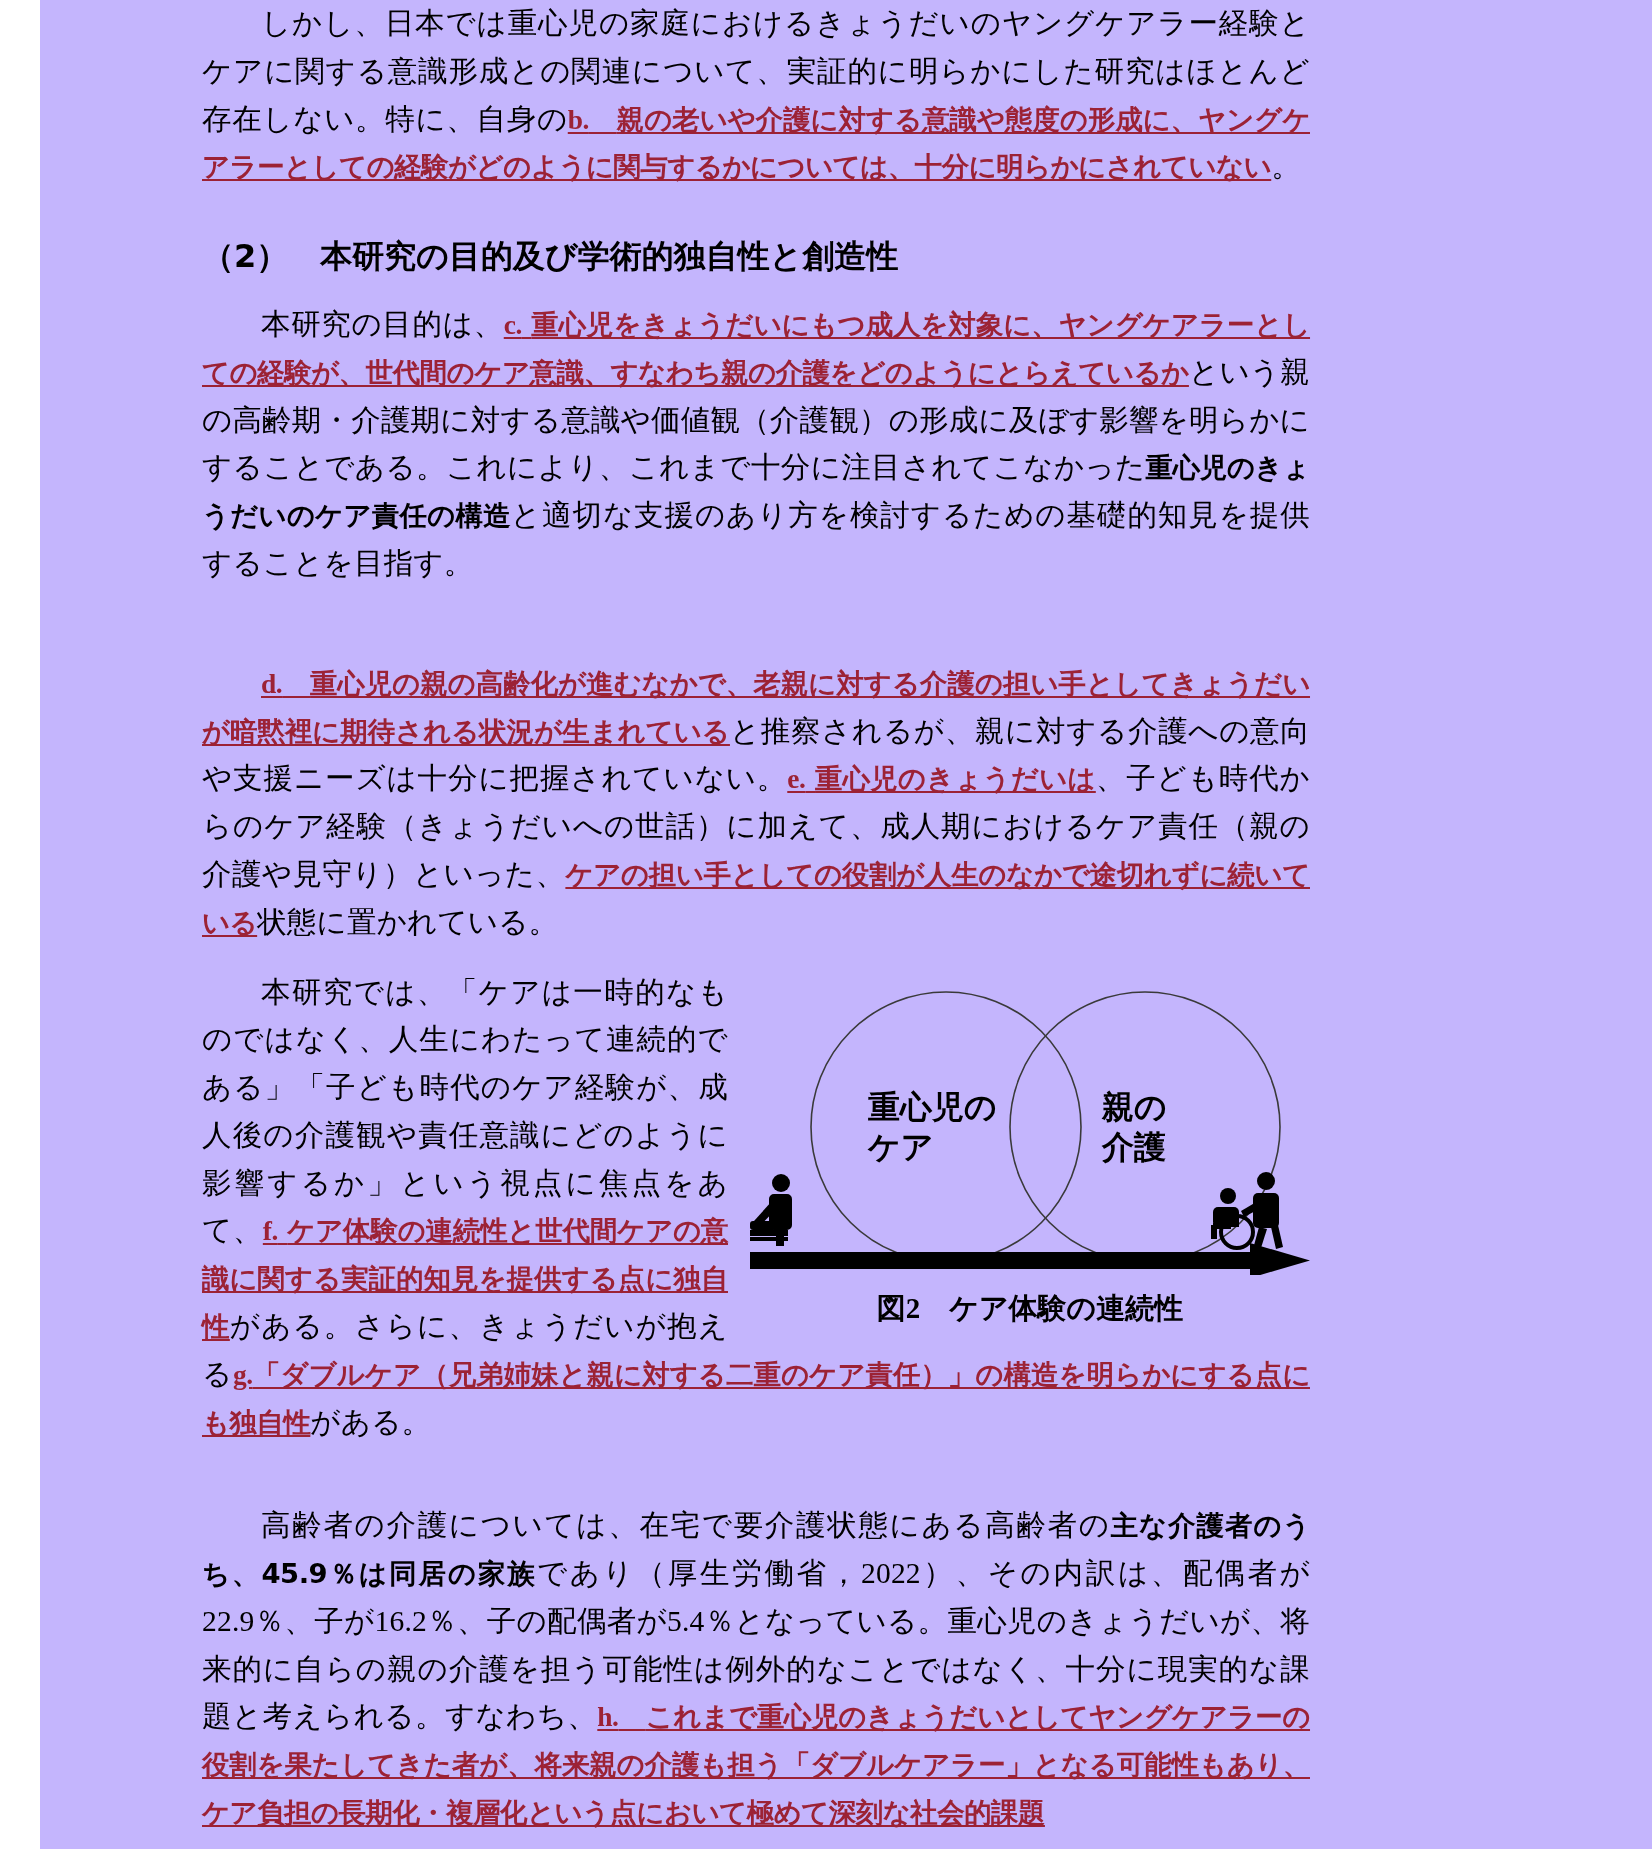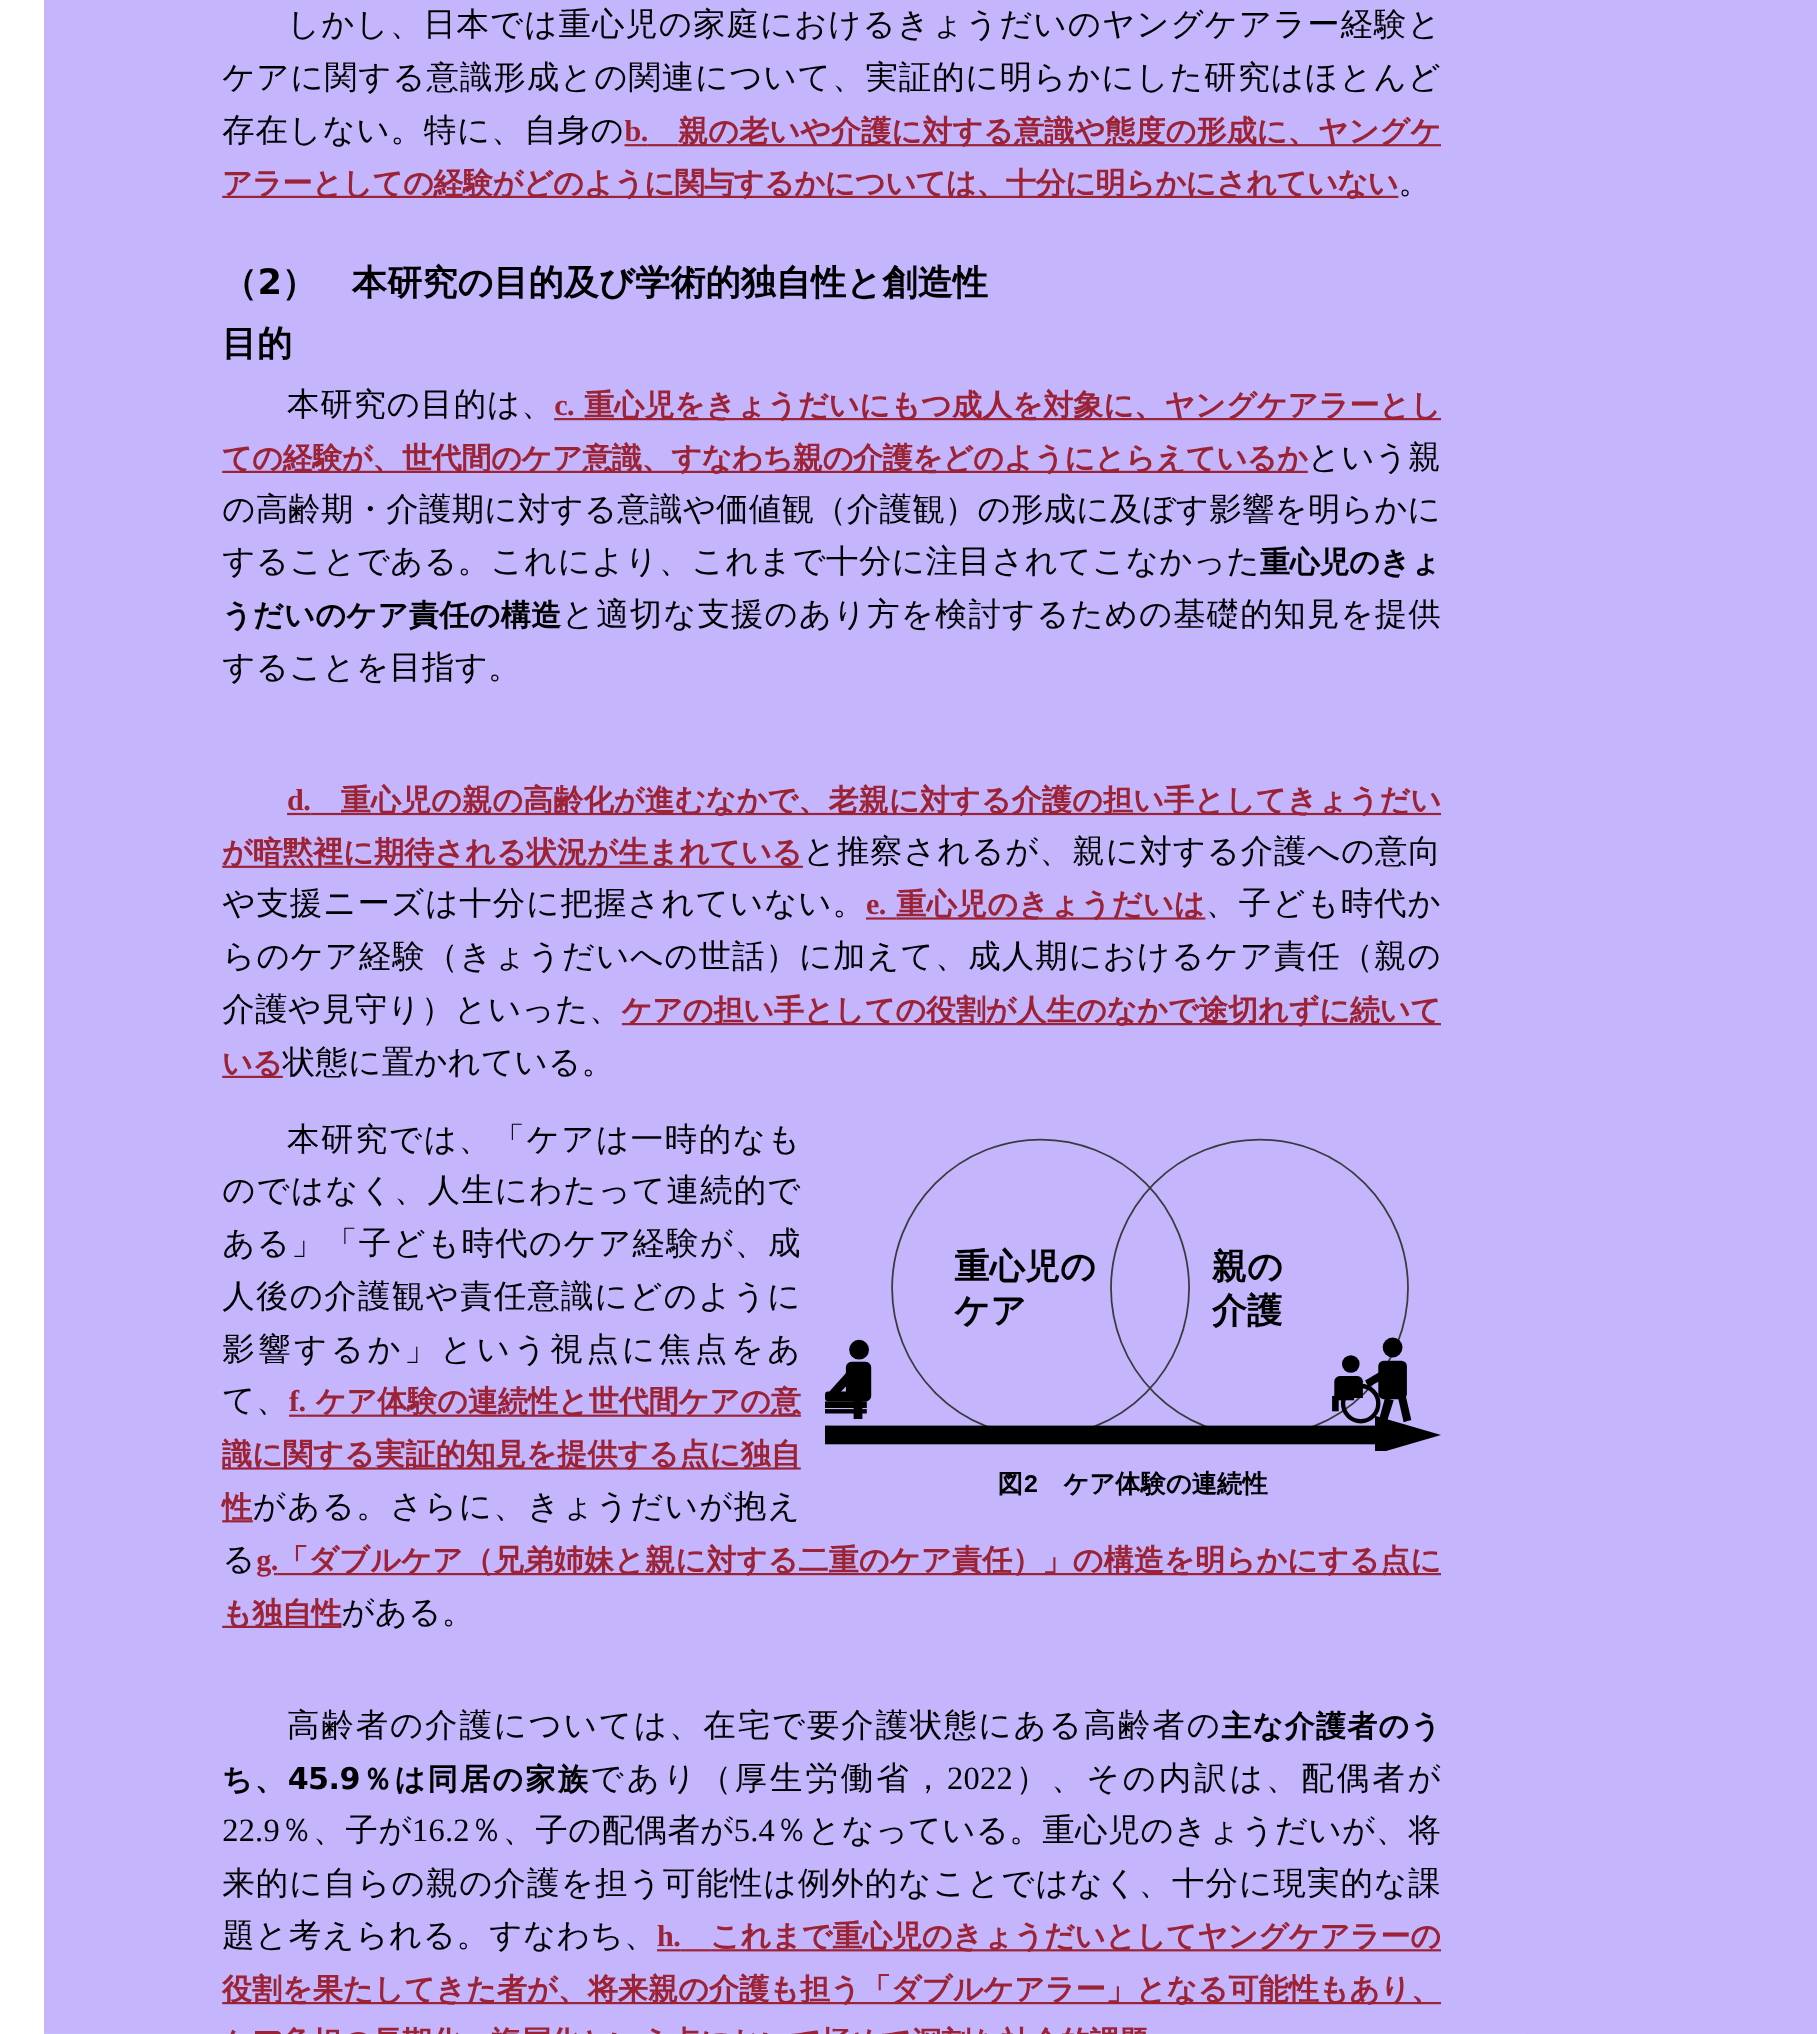--- a/index.html
+++ b/index.html
@@ -68,23 +68,23 @@
   
   .wrapblock { position: relative; }
   .figure {
     float: right;
     width: 560px;
     margin: 6px 0 10px 22px;
   }
   .figure-canvas { position: relative; width: 560px; height: 300px; }
   .figcap {
     text-align: center;
-    font-family: Liberation Mono, monospace;
+    font-family: Liberation Serif, serif;
     font-weight: bold;
-    font-size: 23px;
+    font-size: 29px;
     margin-top: 14px;
     color: #000;
     letter-spacing: 0px;
   }
   .venn-label {
     position: absolute;
     text-align: left;
     font-family: "DejaVu Sans", "Liberation Sans", sans-serif;
     font-weight: bold;
     font-size: 32px;
@@ -104,21 +104,20 @@
   <div class="doc">
 
     <p class="para indent"><span>しかし、日本では重心児の家庭におけるきょうだいのヤングケアラー経験とケアに関する意識形成との関連について、実証的に明らかにした研究はほとんど存在しない。特に、自身の</span><span class="hl"><span class="hl-label">b.</span>　<span>親の老いや介護に対する意識や態度の形成に、ヤングケアラーとしての経験がどのように関与するかについては、十分に明らかにされていない</span></span><span>。</span></p>
 
     <div class="spacer-md"></div>
 
     <h2 class="heading">（2）　本研究の目的及び学術的独自性と創造性</h2>
 
     <div style="height:12px"></div>
 
-    <h2 class="heading">目的</h2>
 
     <div style="height:10px"></div>
 
     <p class="para indent"><span>本研究の目的は、</span><span class="hl"><span class="hl-label">c.</span> <span>重心児をきょうだいにもつ成人を対象に、ヤングケアラーとしての経験が、世代間のケア意識、すなわち親の介護をどのようにとらえているか</span></span><span>という親の高齢期・介護期に対する意識や価値観（介護観）の形成に及ぼす影響を明らかにすることである。これにより、これまで十分に注目されてこなかった</span><span class="bold-plain">重心児のきょうだいのケア責任の構造</span><span>と適切な支援のあり方を検討するための基礎的知見を提供することを目指す。</span></p>
 
     <div class="spacer-lg"></div>
 
 
     <div style="height:10px"></div>
 

